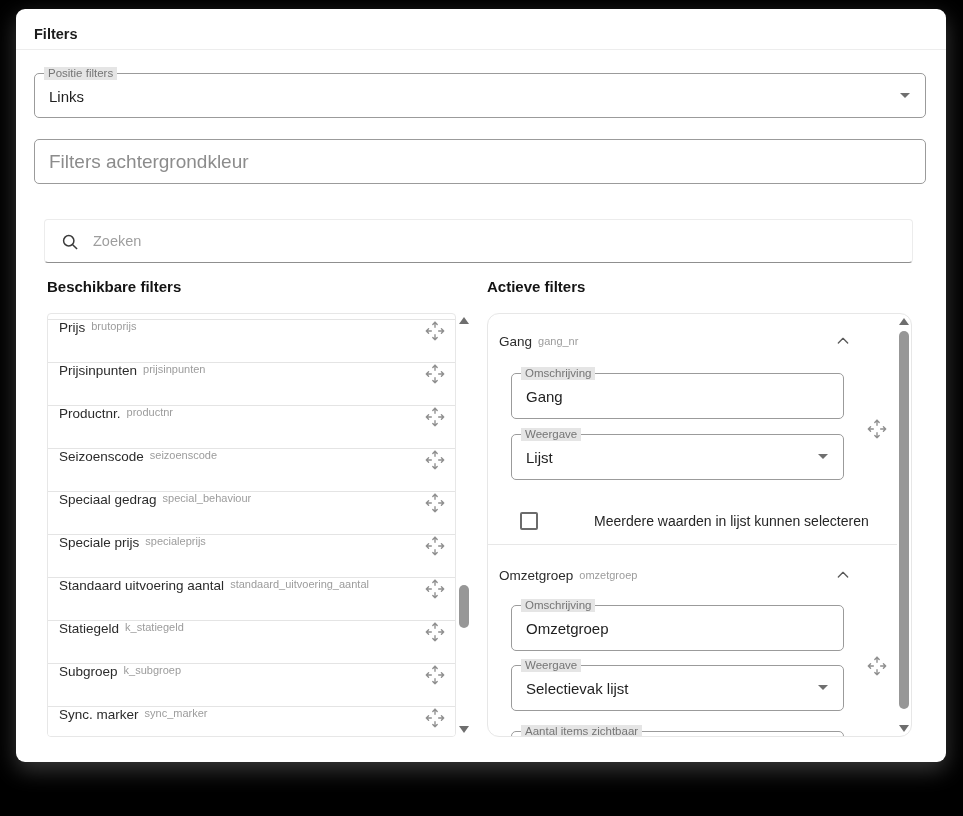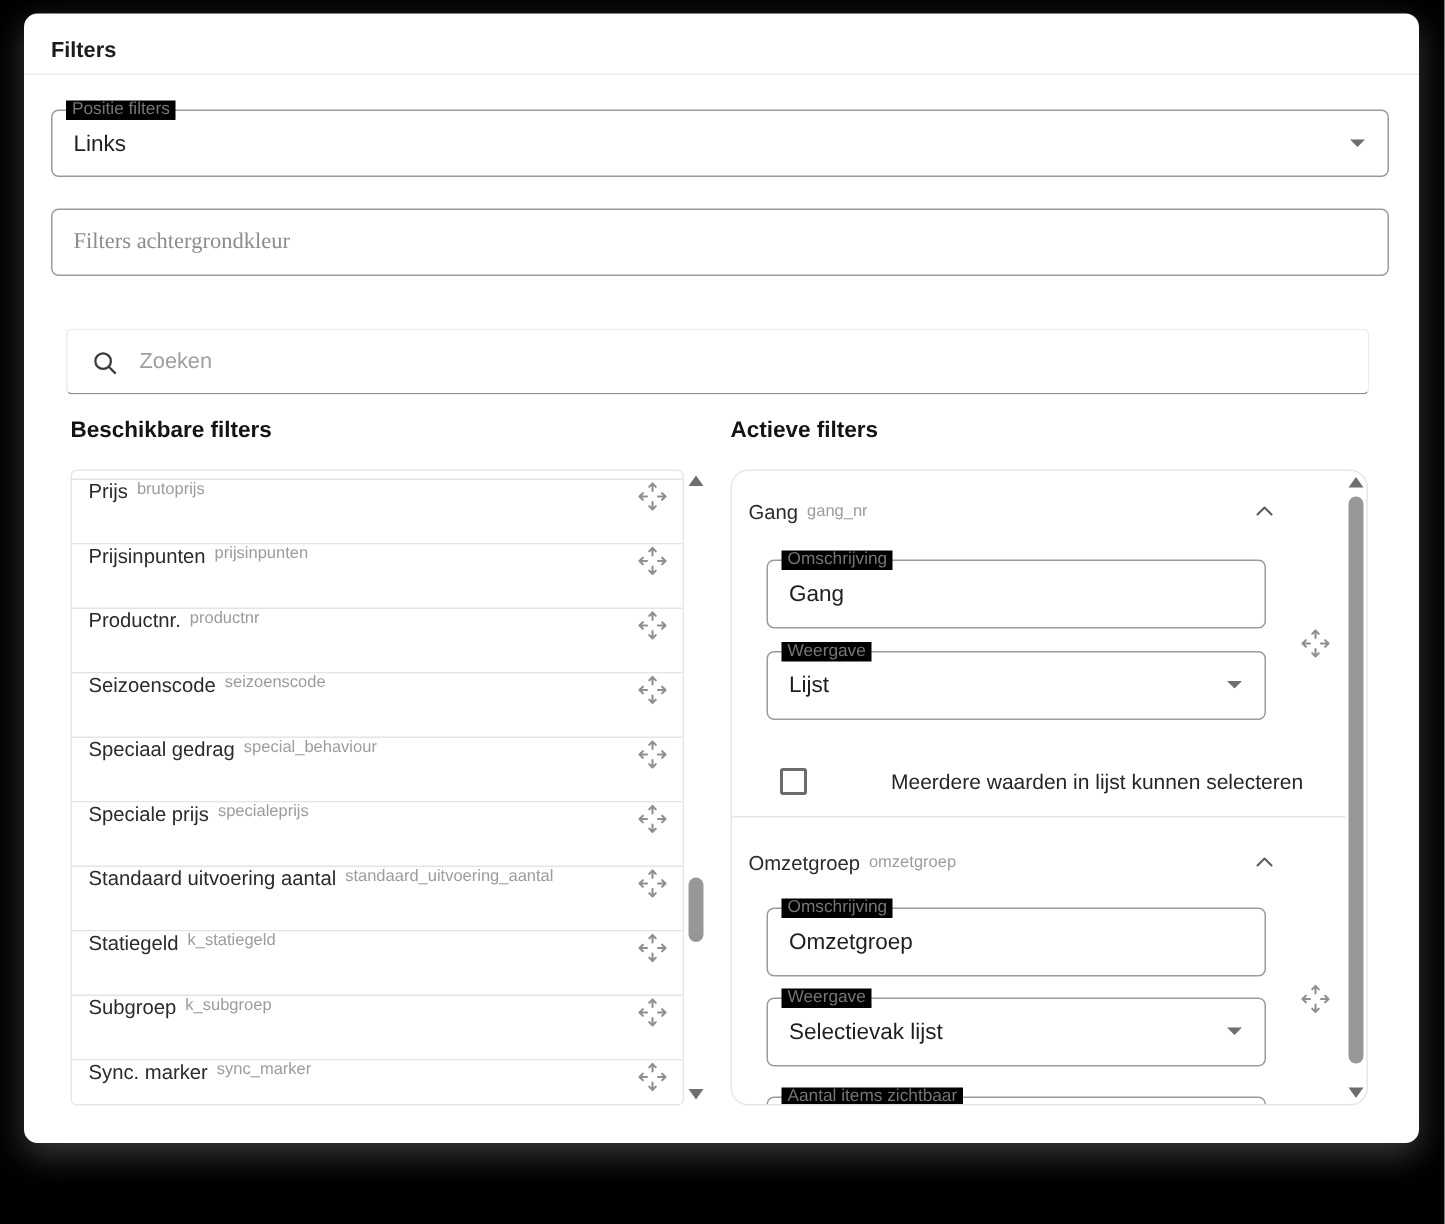--- a/index.html
+++ b/index.html
@@ -24,31 +24,31 @@
     position: absolute; left: 18px; top: 17px;
     font-size: 14.5px; font-weight: 700; color: #1c1c1c;
   }
   
   .mfield {
     position: absolute;
     border: 1px solid #9b9b9b; border-radius: 5px; background: #fff;
   }
   .mlabel {
     position: absolute; top: -7px; left: 9px;
-    background: #000000; padding: 0 4px;
+    background: #e5e5e5; padding: 0 4px;
     font-size: 11.5px; line-height: 13px; color: #757575; white-space: nowrap;
   }
   .mvalue {
     position: absolute; left: 14px; top: 50%; transform: translateY(-50%);
     font-size: 15px; color: #1f1f1f; white-space: nowrap;
   }
   .ghost-input {
     position: absolute; inset: 0; width: 100%; height: 100%;
     border: none; outline: none; background: transparent;
-    font-family: Liberation Serif, serif; font-size: 15px; color: #8b5cf6; padding-left: 14px;
+    font-family: Liberation Sans, sans-serif; font-size: 19px; color: #8b5cf6; padding-left: 14px;
   }
   .ghost-input::placeholder { color: #8c8c8c; opacity: 1; }
   .dd-arrow {
     position: absolute; right: 15px; top: 50%; margin-top: -3px;
     width: 0; height: 0;
     border-left: 5px solid transparent; border-right: 5px solid transparent;
     border-top: 5.5px solid #6f6f6f;
   }
   
   .search-box {

